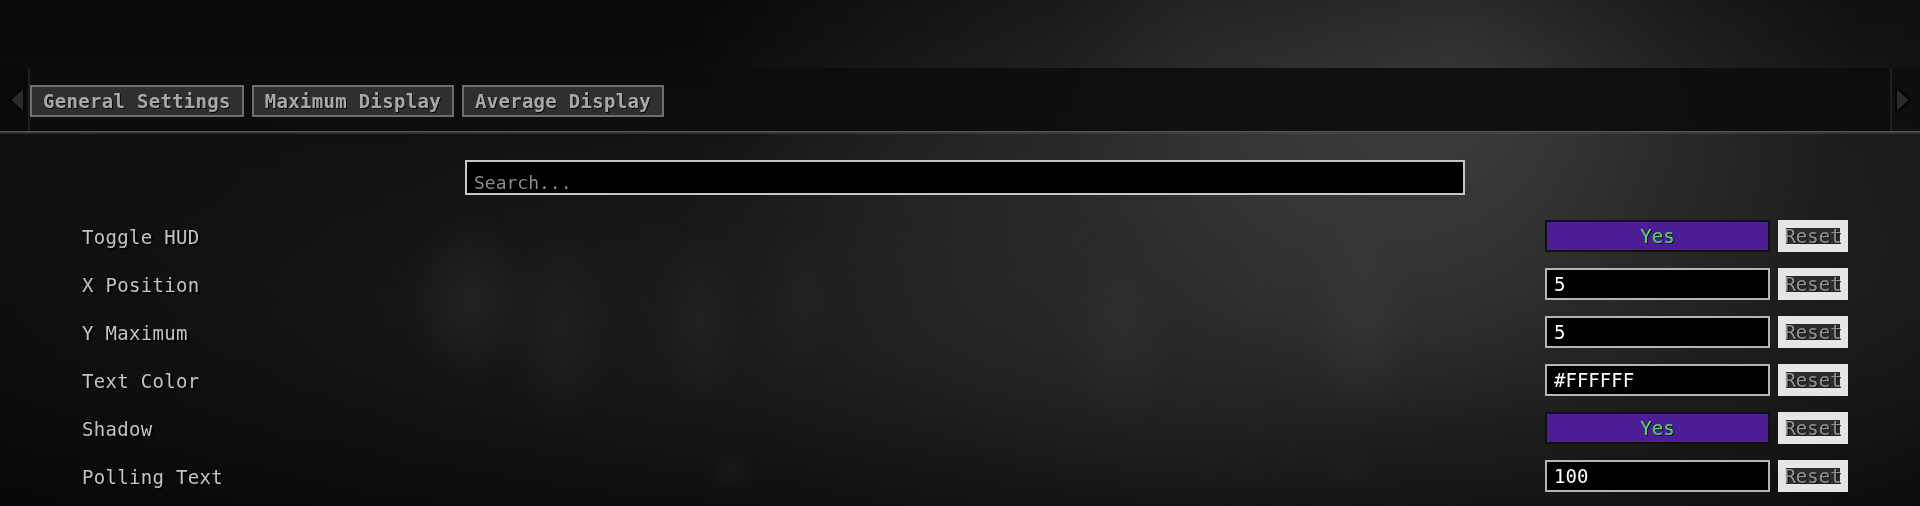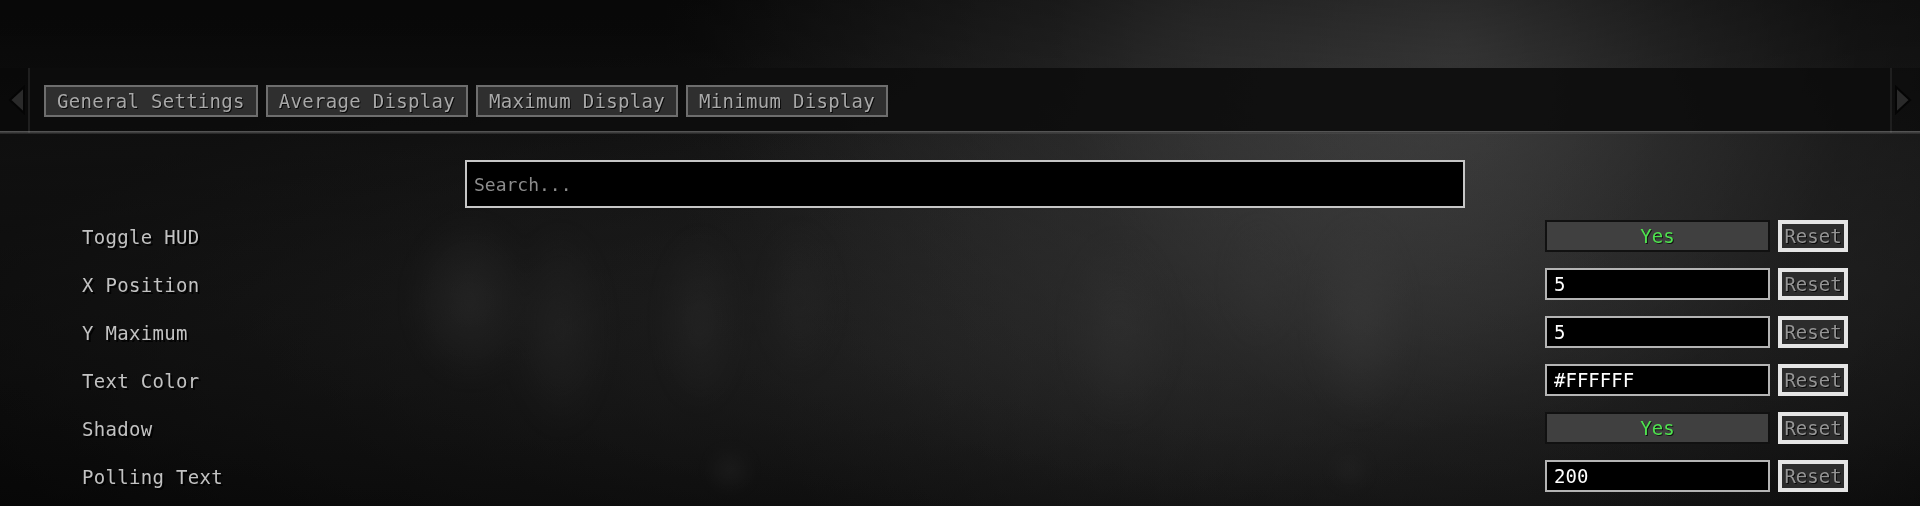--- a/index.html
+++ b/index.html
@@ -58,21 +58,21 @@
   .tabstrip {
     position:absolute; left:0; top:68px; width:1920px; height:65px;
     background:rgba(8,8,8,.55);
   }
   .tabs-inner {
     position:absolute; left:28px; top:0; right:28px; height:65px;
     background:rgba(14,14,14,.82);
     border-left:2px solid #1f1f1f;
     border-right:2px solid #1f1f1f;
     display:flex; align-items:center; gap:8px;
-    padding-left:14px;
+    font-weight:bold;
   }
   .tab {
     height:32px; padding:0 11px;
     display:flex; align-items:center;
     font-size:19px; letter-spacing:.3px;
     white-space:nowrap;
     border:2px solid;
     cursor:pointer;
   }
   .tab.inactive {
@@ -98,24 +98,24 @@
   .nav-arrow.right { right:4px; }
 
   .divider {
     position:absolute; left:0; top:131px; width:1920px; height:3px;
     background:linear-gradient(180deg, rgba(160,160,160,.55), rgba(60,60,60,.35));
   }
 
   
   .search-box {
     position:absolute; left:465px; top:160px;
-    width:1000px; height:48px;
+    width:1000px; height:35px;
     background:#000000;
     border:2px solid #c6c6c6;
-    display:flex; align-items:center;
+    display:flex; align-items:flex-end;
     padding-left:7px;
     cursor:text;
   }
   .search-placeholder {
     font-size:18px; color:#8c8c8c;
     text-shadow:1px 1px 0 rgba(0,0,0,.8);
   }
 
   
   .rows { position:absolute; left:0; top:213px; width:1920px; }
@@ -131,21 +131,21 @@
     white-space:nowrap;
   }
 
   .ctrl-wrap {
     position:absolute; left:1545px; top:7px;
     display:flex; align-items:center; gap:8px;
   }
 
   .toggle-btn {
     width:225px; height:32px;
-    background:#404040;
+    background:#4c1d95;
     border:2px solid #111111;
     display:flex; align-items:center; justify-content:center;
     font-size:19px;
     color:#4fe24f;
     text-shadow:1px 1px 0 rgba(0,0,0,.7);
     cursor:pointer;
   }
 
   .text-field {
     width:225px; height:32px;
@@ -155,21 +155,21 @@
     padding-left:7px;
     font-size:19px;
     color:#ffffff;
     text-shadow:1px 1px 0 rgba(0,0,0,.85);
     cursor:text;
   }
 
   .reset-btn {
     width:70px; height:32px;
     background:#2c2c2c;
-    border:4px solid #e5e5e5;
+    border:8px solid #e5e5e5;
     display:flex; align-items:center; justify-content:center;
     font-size:19px;
     color:#949494;
     text-shadow:1px 1px 0 rgba(0,0,0,.8);
     cursor:default;
   }
 </style>
 </head>
 <body>
 
@@ -177,23 +177,22 @@
 
   <div class="bg-base"></div>
   <div class="bg-blobs"></div>
   <div class="bg-dim"></div>
 
   <div class="header-band"></div>
 
   <div class="tabstrip">
     <div class="tabs-inner" id="tabs-inner">
         <div class="tab inactive">General Settings</div>
+        <div class="tab inactive">Maximum Display</div>
         <div class="tab inactive">Average Display</div>
-        <div class="tab inactive">Maximum Display</div>
-        <div class="tab inactive">Minimum Display</div>
       </div>
   </div>
 
   <div class="nav-arrow left">
     <svg width="18" height="30" viewBox="0 0 18 30">
       <polygon points="16,2 16,28 2,15" fill="#2a2a2a" stroke="#050505" stroke-width="2"></polygon>
     </svg>
   </div>
   <div class="nav-arrow right">
     <svg width="18" height="30" viewBox="0 0 18 30">
@@ -239,19 +238,19 @@
       <div class="row">
         <div class="row-label">Shadow</div>
         <div class="ctrl-wrap">
           <div class="toggle-btn">Yes</div>
           <div class="reset-btn">Reset</div>
         </div>
       </div>
       <div class="row">
         <div class="row-label">Polling Text</div>
         <div class="ctrl-wrap">
-          <div class="text-field">200</div>
+          <div class="text-field">100</div>
           <div class="reset-btn">Reset</div>
         </div>
       </div>
     </div>
 
 </div>
 
 </body></html>

